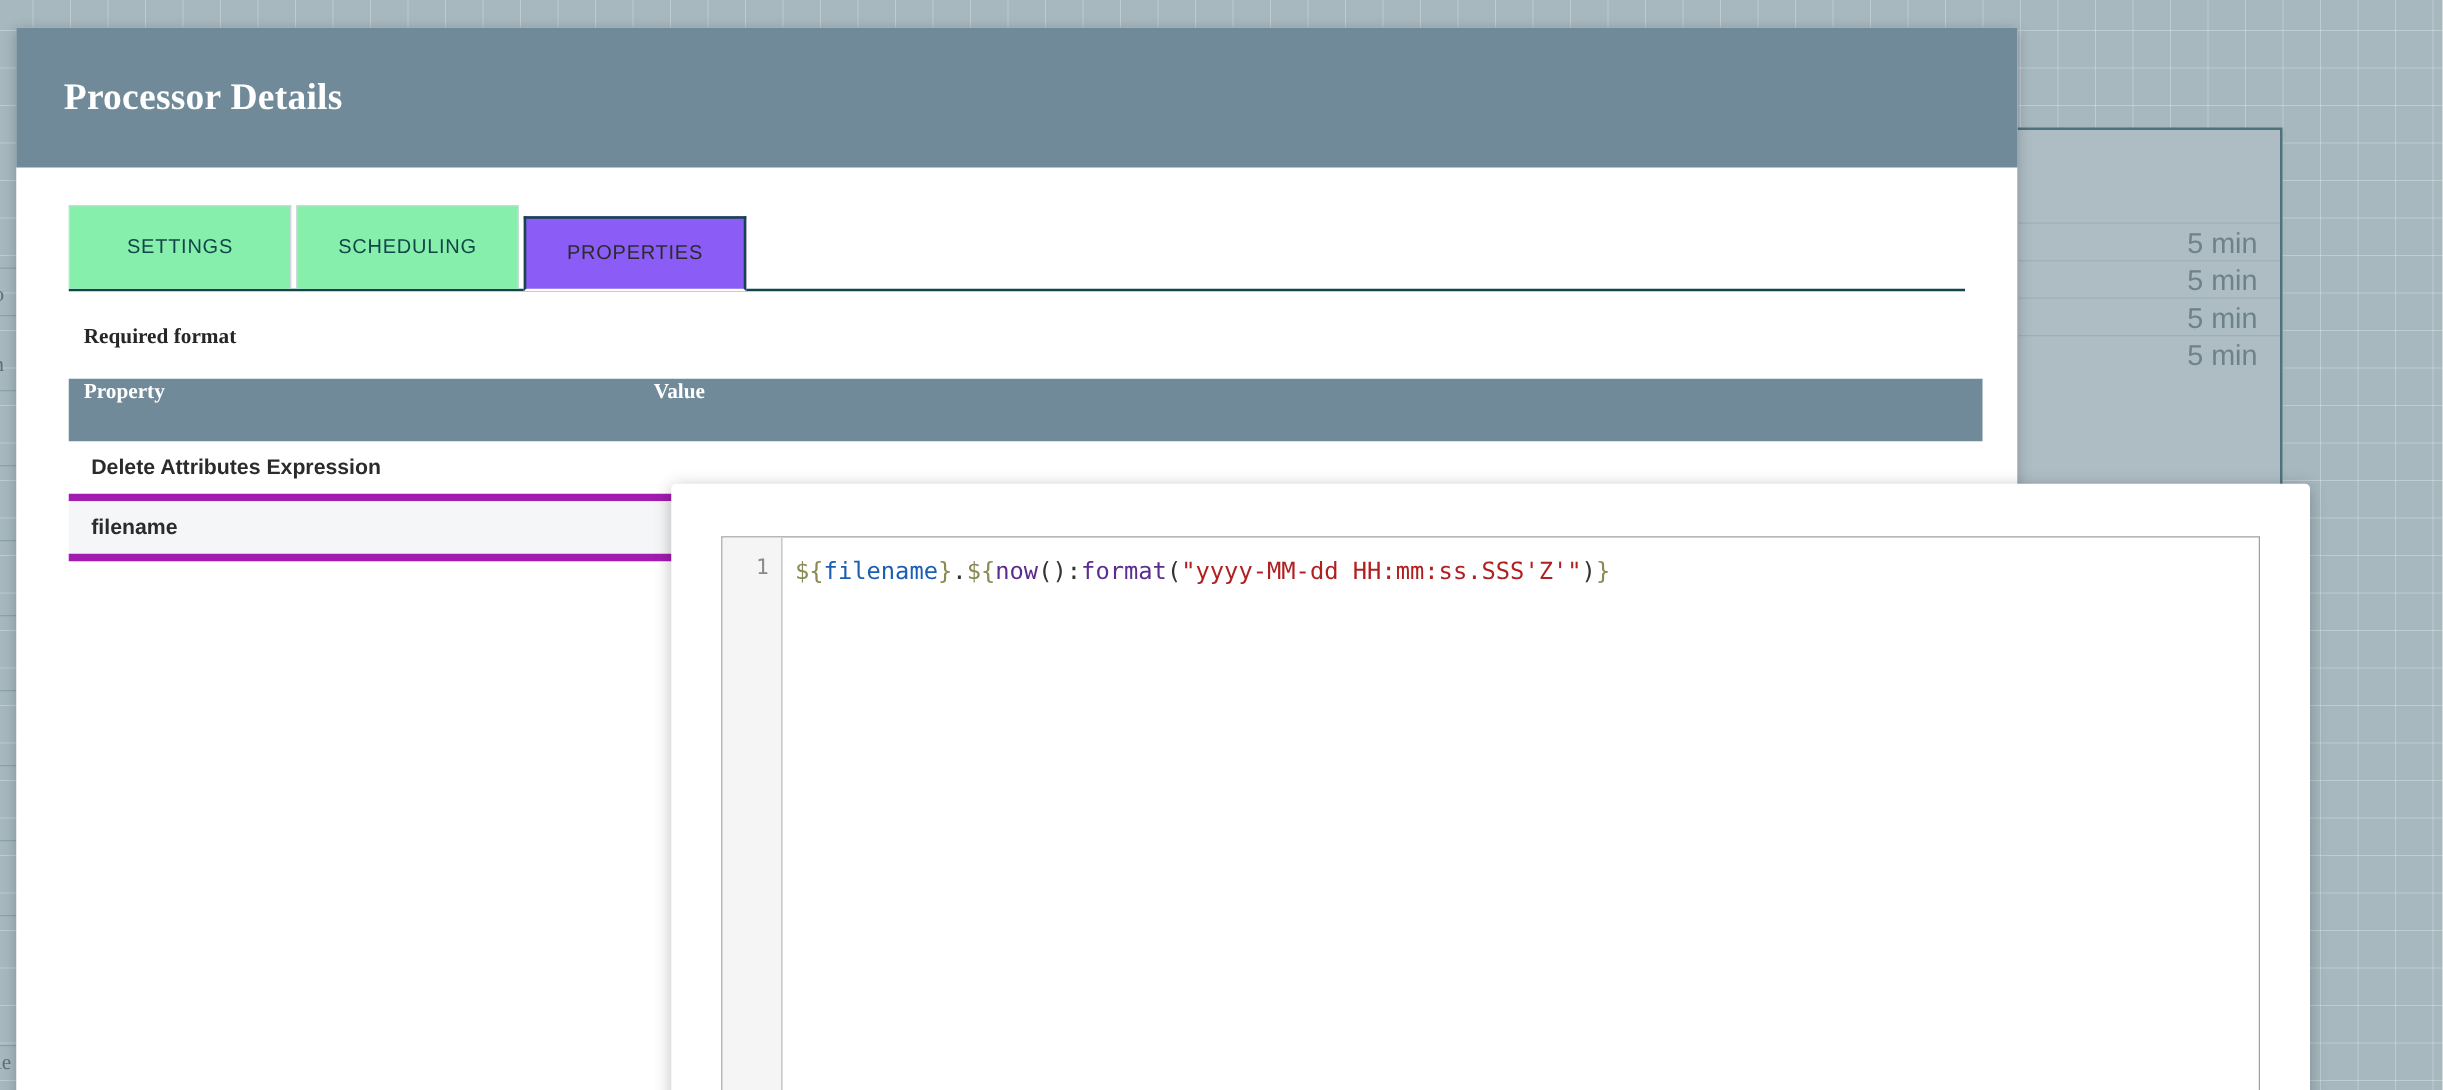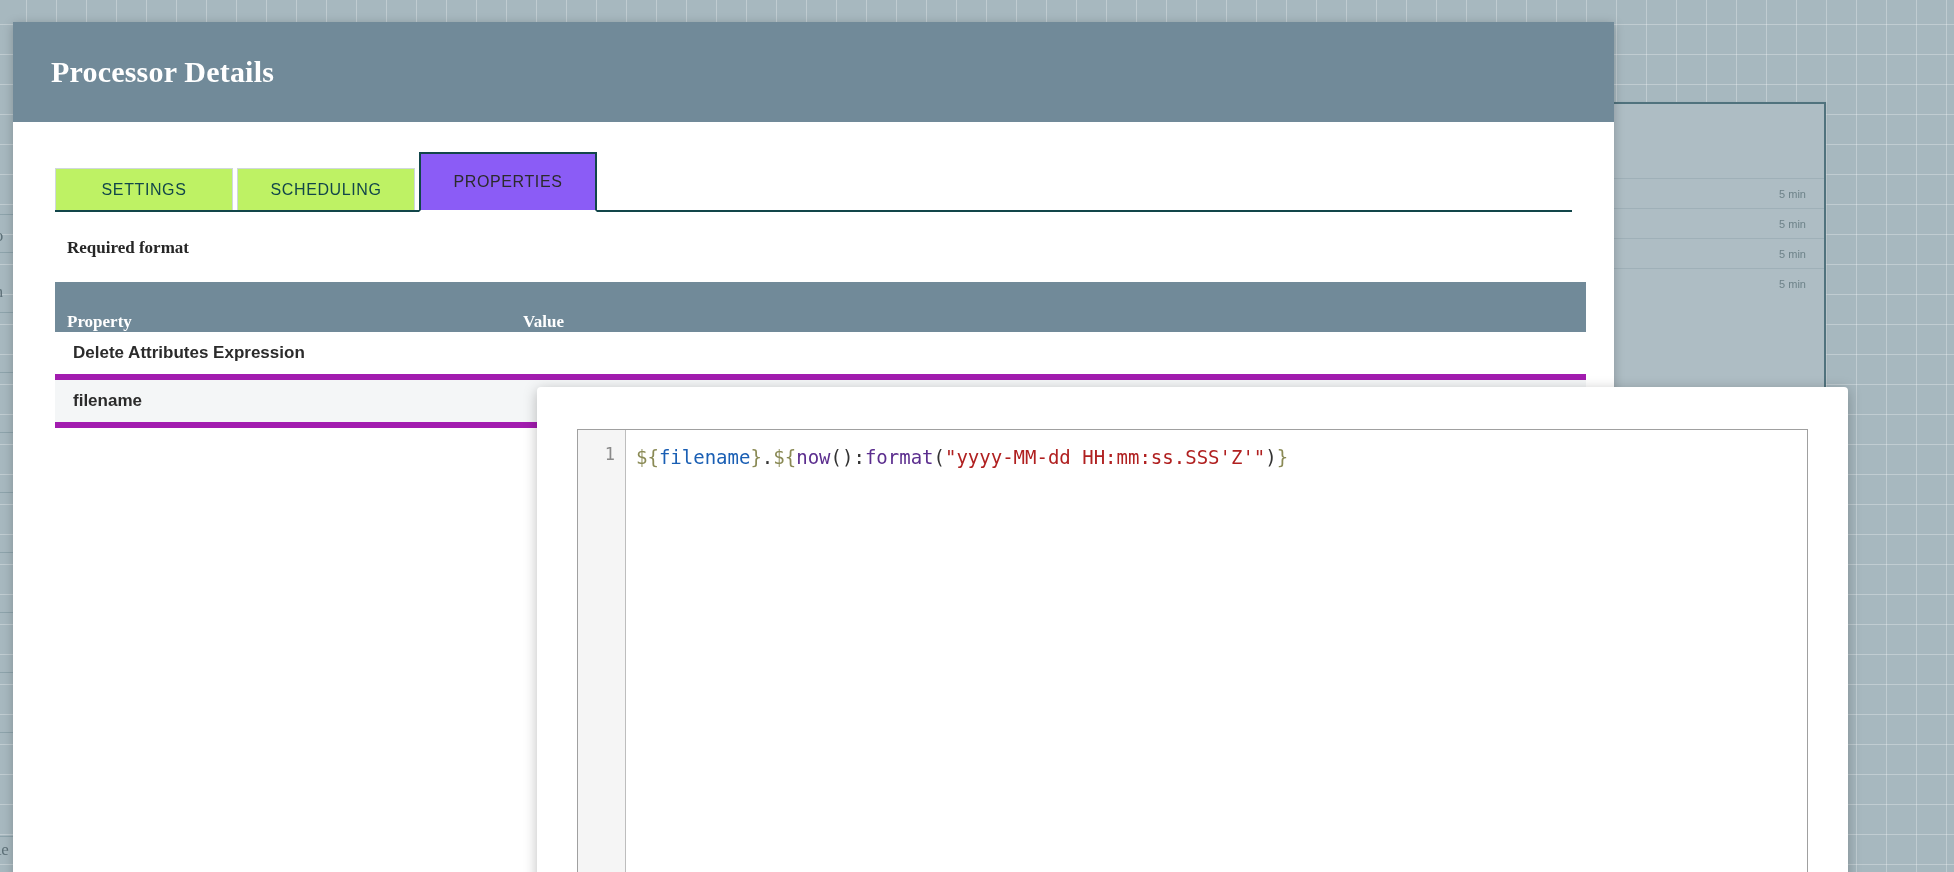--- a/index.html
+++ b/index.html
@@ -31,21 +31,21 @@
     border: 2px solid #50727d;
     border-top-color: #50727d;
     box-shadow: 0 1px 3px rgba(0,0,0,0.10);
   }
   #bg-processor .bp-row {
     height: 30px;
     border-top: 1px solid #9fb0b8;
     text-align: right;
     padding-right: 18px;
     line-height: 30px;
-    font-size: 11px;
+    font-size: 23px;
     color: #6d8289;
   }
   #bg-processor .bp-spacer { height: 74px; }
 
   
   .edge-frag {
     position: absolute;
     left: -10px;
     font-size: 17px;
     color: #5d7078;
@@ -60,21 +60,21 @@
 
   
   #dialog {
     position: absolute;
     left: 13px; top: 22px;
     width: 1601px; height: 900px;
     background: #ffffff;
     box-shadow: 0 2px 10px rgba(0,0,0,0.22);
   }
   #dialog-header {
-    height: 100px;
+    height: 112px;
     background: #718a99;
     display: flex;
     align-items: center;
     padding-left: 38px;
   }
   #dialog-title {
     color: #ffffff;
     font-size: 30px;
     font-weight: bold;
     letter-spacing: 0.2px;
@@ -83,29 +83,29 @@
 
   
   #tabs-wrap { padding: 30px 42px 0 42px; }
   #tabs {
     display: flex;
     align-items: flex-end;
     border-bottom: 2px solid #12464a;
     padding-left: 0;
   }
   .tab {
-    height: 42px;
+    height: 67px;
     min-width: 178px;
     display: flex;
     align-items: center;
     justify-content: center;
     font-size: 16px;
     letter-spacing: 0.6px;
     color: #12464a;
-    background: #bef264;
+    background: #86efac;
     border: 1px solid #cfd8dc;
     border-bottom: none;
     margin-right: 4px;
     cursor: pointer;
     position: relative;
     top: 0;
   }
   .tab.active {
     background: #8b5cf6;
     color: #2b2b2b;
@@ -130,21 +130,21 @@
     margin: 24px 0 0 42px;
     width: 1531px;
   }
   #prop-head {
     display: flex;
     height: 50px;
     background: #718a99;
     color: #ffffff;
     font-size: 17px;
     font-weight: bold;
-    align-items: flex-end;
+    align-items: flex-start;
     font-family: "Liberation Serif", serif;
   }
   #prop-head .col-prop { width: 460px; padding-left: 12px; }
   #prop-head .col-val  { flex: 1; padding-left: 8px; }
 
   .prop-row {
     display: flex;
     height: 48px;
     align-items: center;
     font-size: 17px;

